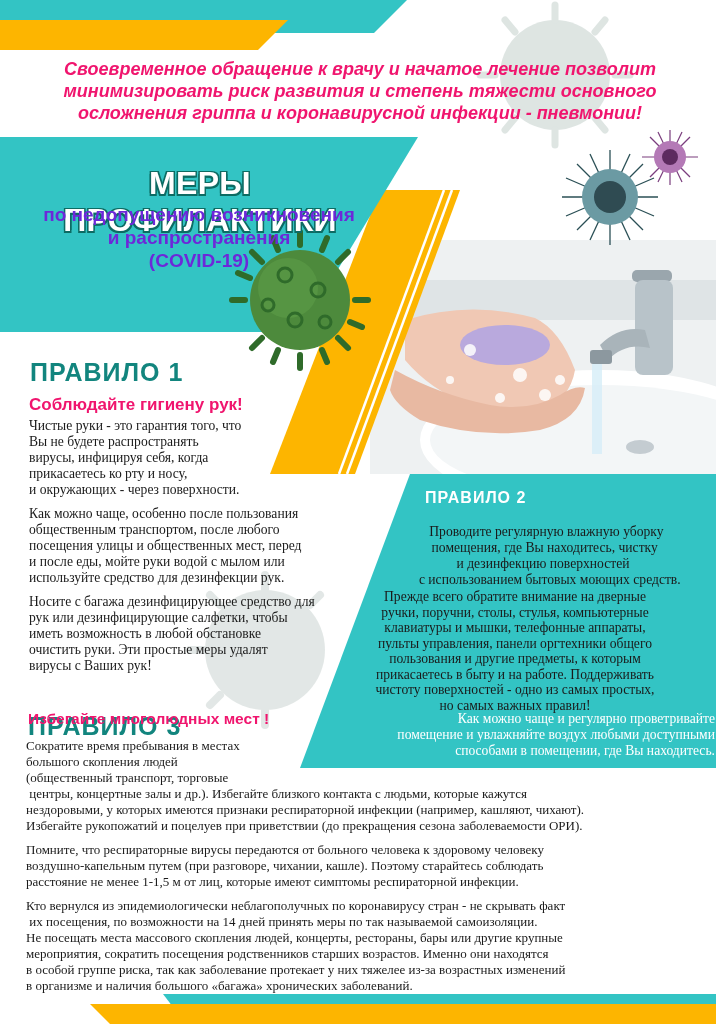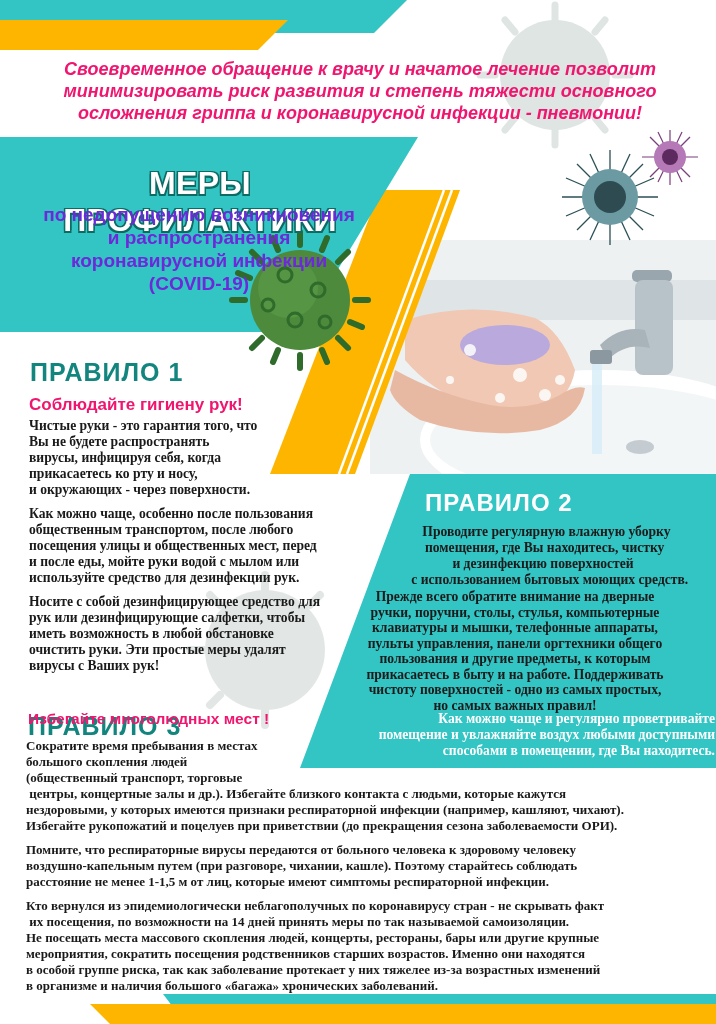--- a/index.html
+++ b/index.html
@@ -37,26 +37,26 @@
   .rule-title {
     font-family: "Liberation Sans", sans-serif; font-weight: 900;
     font-size: 25px; letter-spacing: 1px; color: #12857e;
   }
   .rule-sub {
     font-family: "Liberation Sans", sans-serif; font-weight: bold;
     font-size: 17px; color: #f0156e;
   }
   .body-text { font-size: 13.6px; line-height: 16px; color: #1a1a1a; }
   .body-text p { margin: 0 0 8px 0; }
-  .body-text span { display: block; white-space: pre; font-weight: bold; }
+  .body-text span { display: block; white-space: pre; }
 
   .rule2-title {
     left: 425px; top: 489px;
     font-family: "Liberation Sans", sans-serif; font-weight: 900;
-    font-size: 24px; letter-spacing: 1px; color: #ffffff;
+    font-size: 16px; letter-spacing: 1px; color: #ffffff;
   }
   .rule2-body { color: #1a1a1a; }
   .rule2-white { color: #ffffff; }
 </style>
 </head>
 <body>
 
 <svg class="deco" width="716" height="1024" viewBox="0 0 716 1024">
 
   <polygon points="0,0 407,0 374,33 0,33" fill="#33c4c4"></polygon>
@@ -185,21 +185,20 @@
 <div class="abs intro">
   <div>Своевременное обращение к врачу и начатое лечение позволит</div>
   <div>минимизировать риск развития и степень тяжести основного</div>
   <div>осложнения гриппа и коронавирусной инфекции - пневмонии!</div>
 </div>
 
 <div class="abs banner-title">МЕРЫ ПРОФИЛАКТИКИ</div>
 <div class="abs banner-sub">
   <span>по недопущению возникновения</span>
   <span>и распространения</span>
-  <span>коронавирусной инфекции</span>
   <span>(COVID-19)</span>
 </div>
 
 <div class="abs rule-title" style="left:30px; top:358px;">ПРАВИЛО 1</div>
 <div class="abs rule-sub" style="left:29px; top:395px;">Соблюдайте гигиену рук!</div>
 <div class="abs body-text" style="left:29px; top:418px; width:300px;">
   <p>
     <span>Чистые руки - это гарантия того, что</span>
       <span>Вы не будете распространять</span>
       <span>вирусы, инфицируя себя, когда</span>
@@ -207,21 +206,21 @@
       <span>и окружающих - через поверхности.</span>
   </p>
   <p>
     <span>Как можно чаще, особенно после пользования</span>
       <span>общественным транспортом, после любого</span>
       <span>посещения улицы и общественных мест, перед</span>
       <span>и после еды, мойте руки водой с мылом или</span>
       <span>используйте средство для дезинфекции рук.</span>
   </p>
   <p>
-    <span>Носите с собой дезинфицирующее средство для</span>
+    <span>Носите с багажа дезинфицирующее средство для</span>
       <span>рук или дезинфицирующие салфетки, чтобы</span>
       <span>иметь возможность в любой обстановке</span>
       <span>очистить руки. Эти простые меры удалят</span>
       <span>вирусы с Ваших рук!</span>
   </p>
 </div>
 
 <div class="abs rule2-title">ПРАВИЛО 2</div>
 <div class="abs body-text rule2-body" style="left:378px; top:524px; width:330px; text-align:center;">
   <span>  Проводите регулярную влажную уборку</span>

